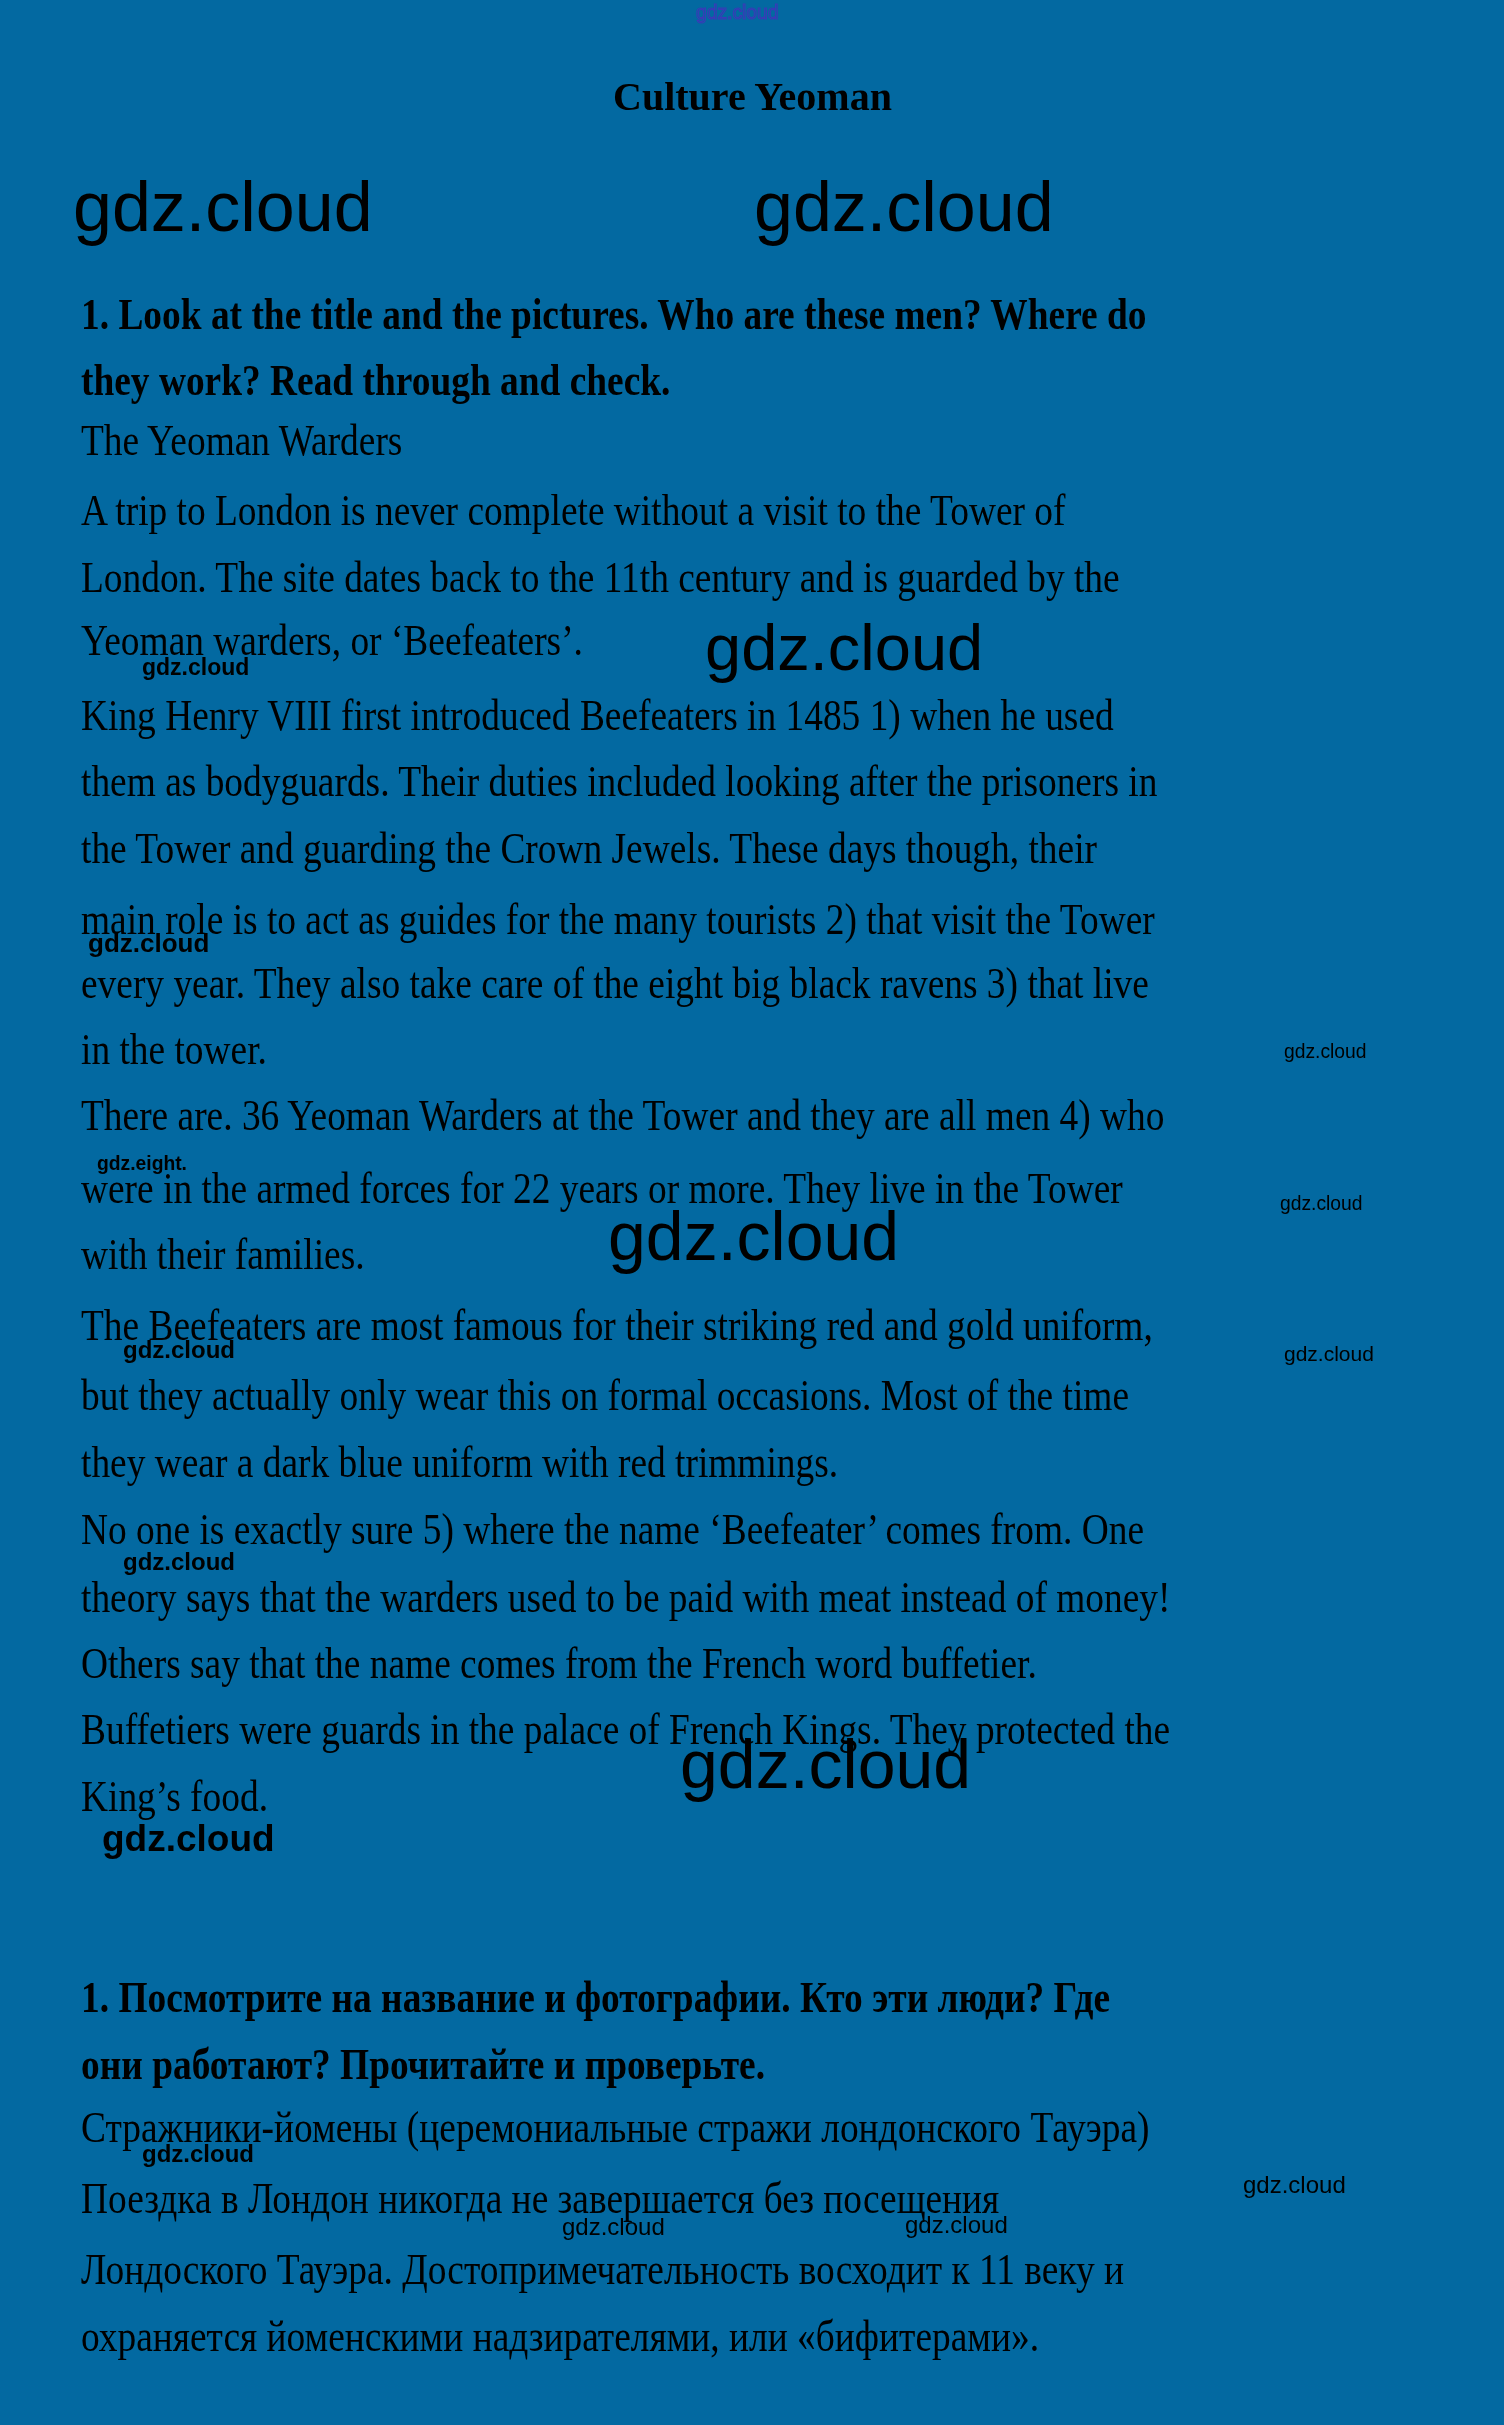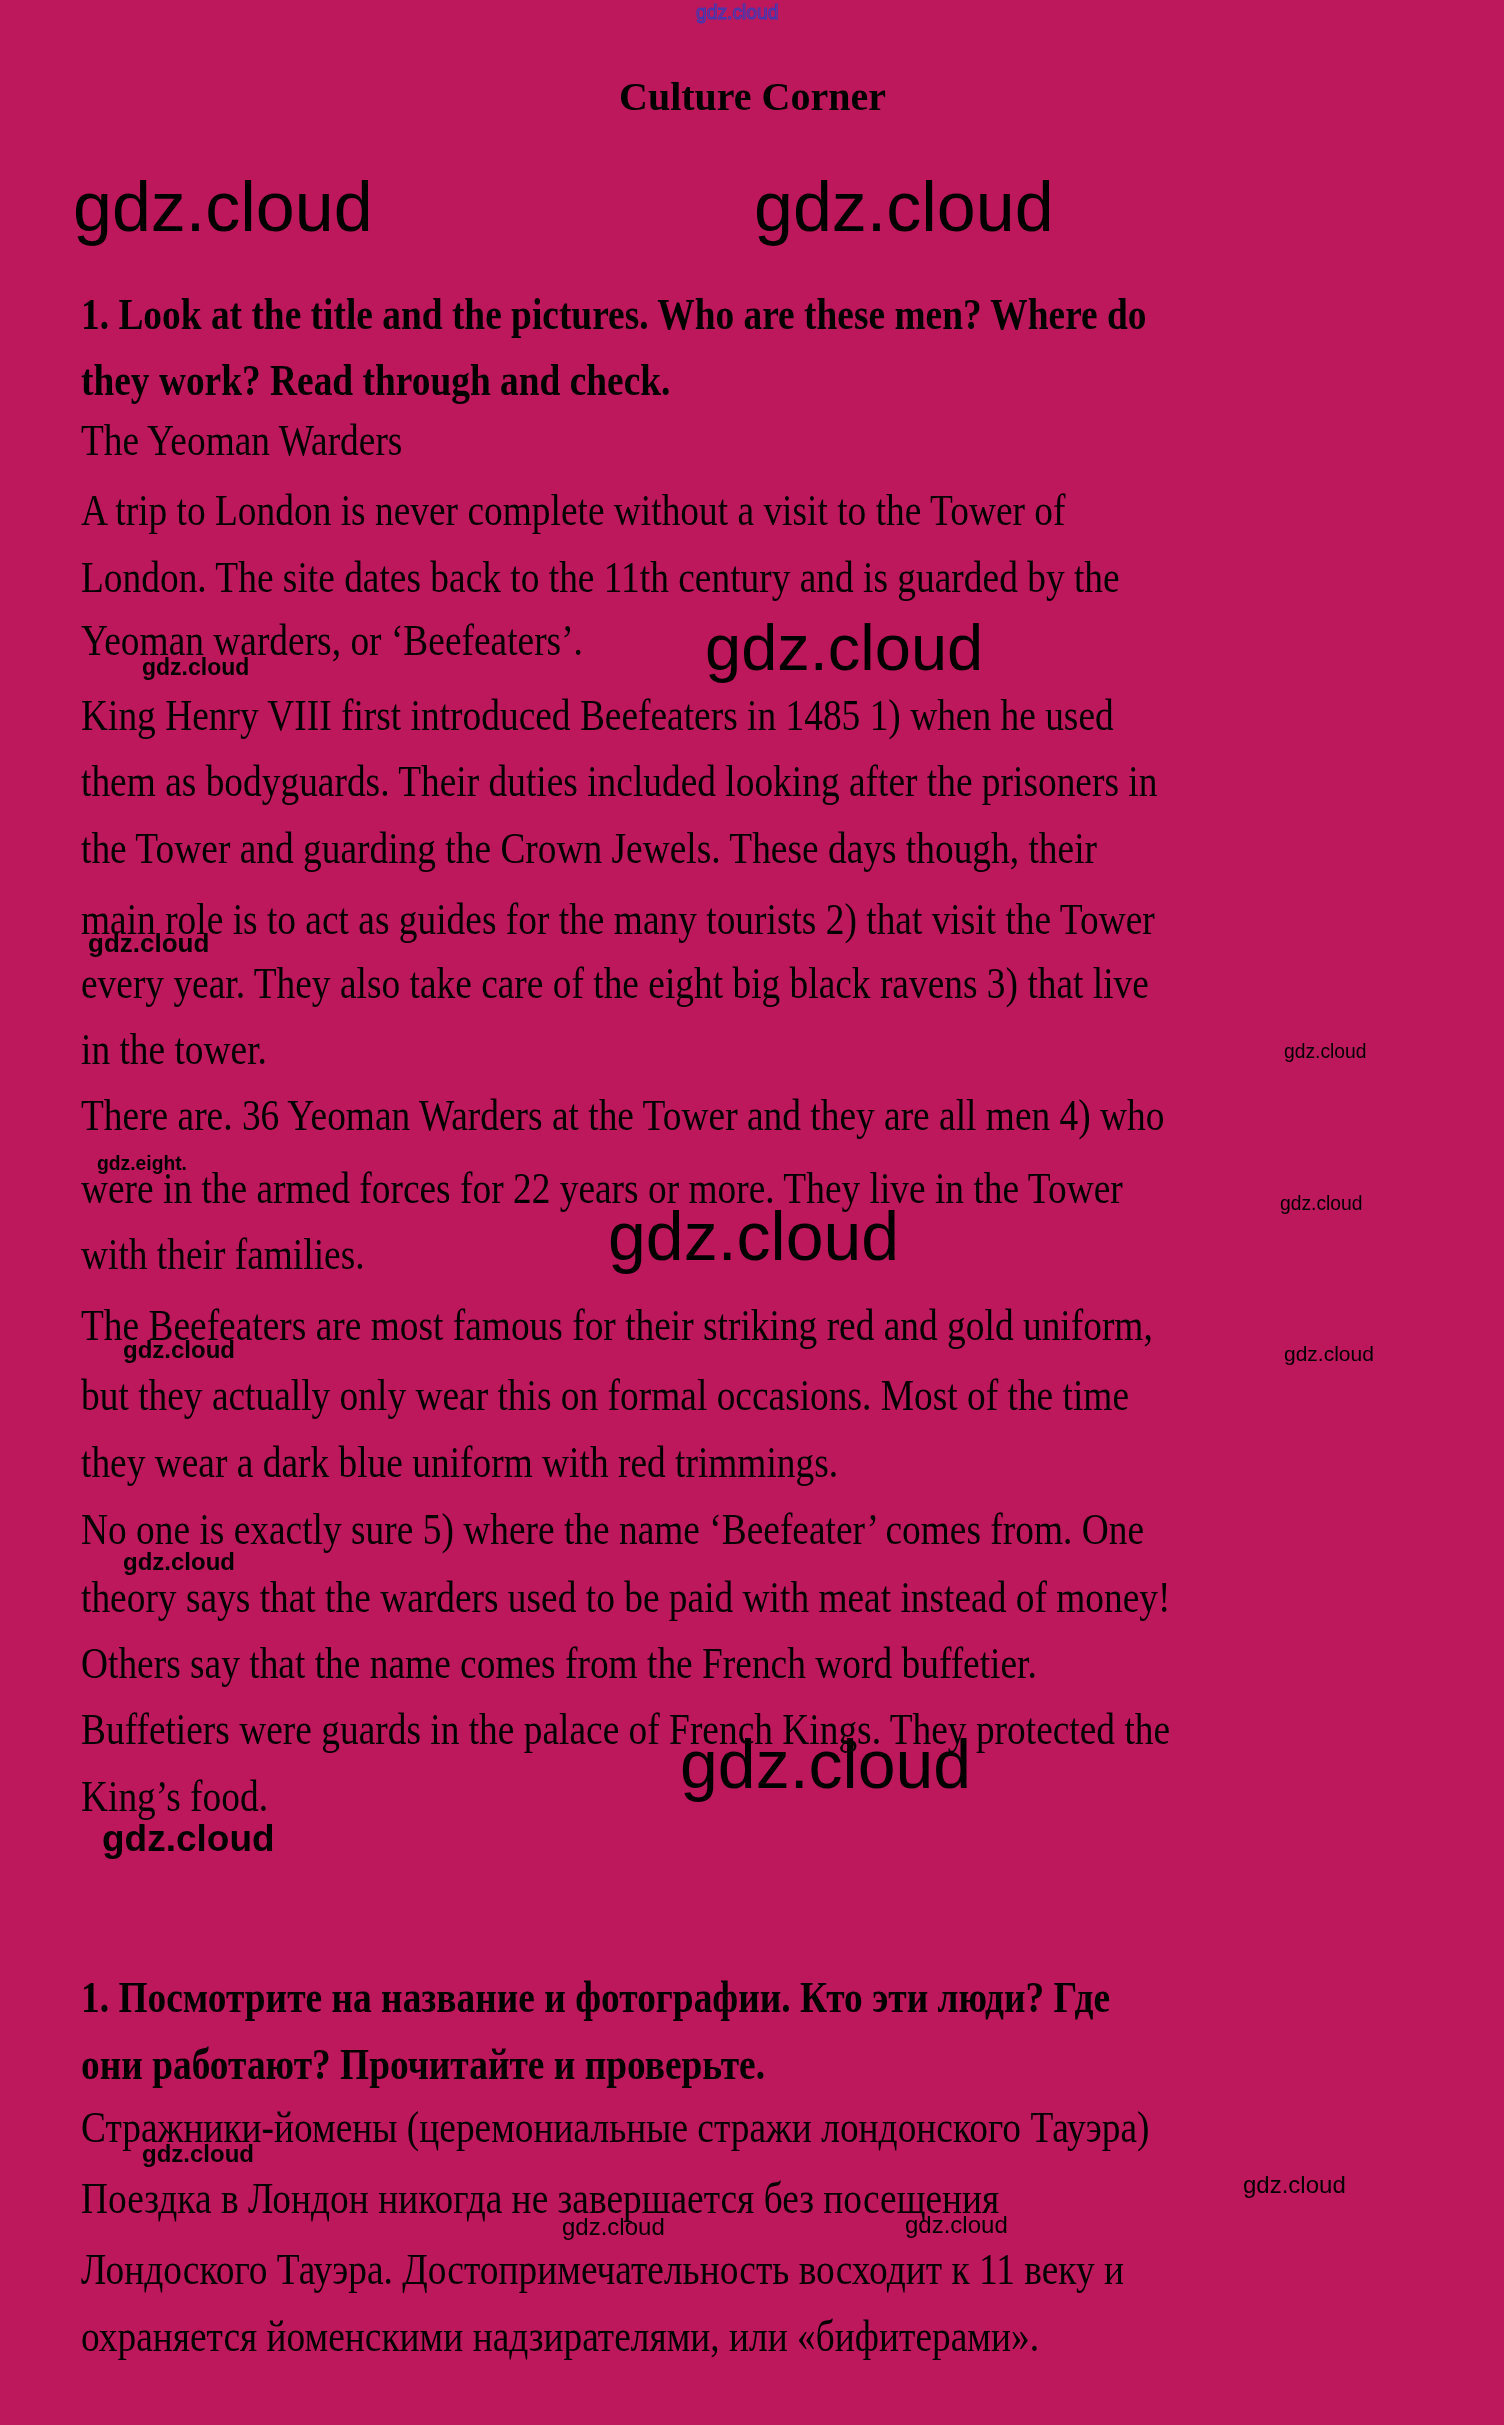--- a/index.html
+++ b/index.html
@@ -4,21 +4,21 @@
 <style>
   html, body {
     margin: 0;
     padding: 0;
     background: #ffffff;
   }
   .page {
     position: relative;
     width: 1505px;
     height: 2426px;
-    background: #be185d;
+    background: #0369a1;
     overflow: hidden;
     font-family: "Liberation Serif", serif;
     color: #000000;
   }
   .title {
     position: absolute;
     top: 77px;
     left: 0;
     width: 100%;
     text-align: center;
@@ -50,21 +50,21 @@
     -webkit-text-stroke: 1.1px #3a3ab8;
   }
 </style>
 </head>
 <body>
 
 <div class="page">
 
   <span class="wm wm-outline" style="left:696px; top:3.1px; font-size:19.3px;">gdz.cloud</span>
 
-  <div class="title">Culture Corner</div>
+  <div class="title">Culture Yeoman</div>
 
   <span class="wm" style="left:73px; top:172px; font-size:70px;">gdz.cloud</span>
   <span class="wm" style="left:754px; top:172px; font-size:70px;">gdz.cloud</span>
 
   <div class="ln bold" style="top:293px;">1. Look at the title and the pictures. Who are these men? Where do</div>
   <div class="ln bold" style="top:359px;">they work? Read through and check.</div>
 
   <div class="ln" style="top:419px;">The Yeoman Warders</div>
   <div class="ln" style="top:489px;">A trip to London is never complete without a visit to the Tower of</div>
   <div class="ln" style="top:556px;">London. The site dates back to the 11th century and is guarded by the</div>

